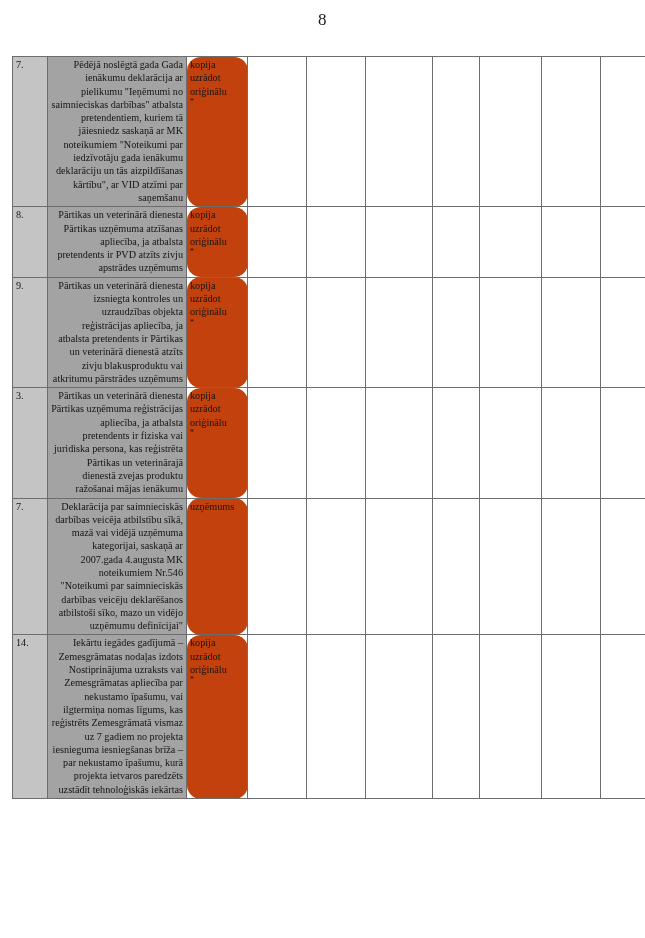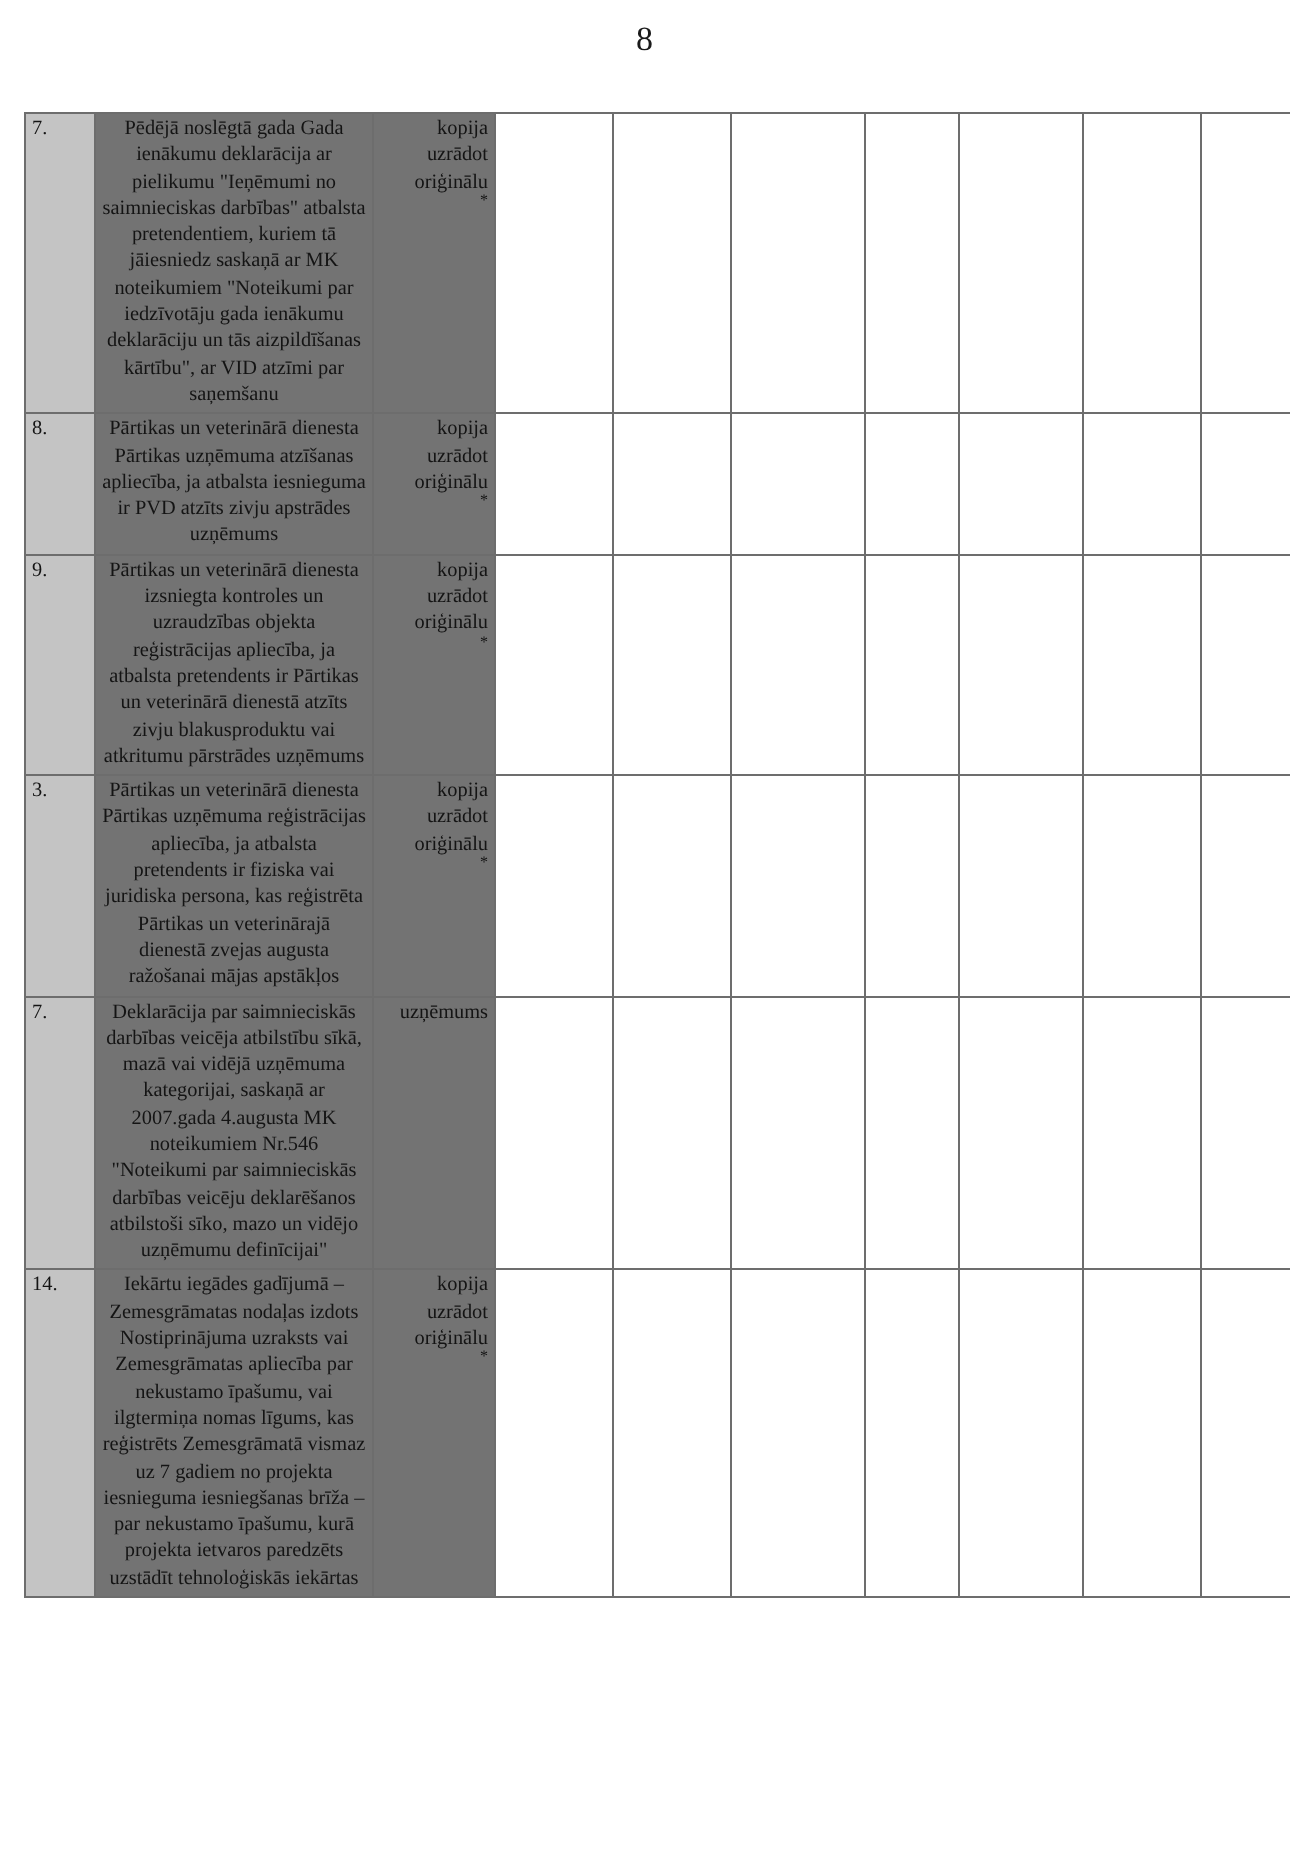--- a/index.html
+++ b/index.html
@@ -56,30 +56,31 @@
 
   
   td.c-num {
     width: 28px;
     background: #c4c4c4;
     text-align: left;
     padding-left: 4px;
   }
   td.c-doc {
     width: 132px;
-    background: #737373;
-    text-align: center;
+    background: #a3a3a3;
+    text-align: right;
     padding-left: 5px;
   }
   td.c-form {
     width: 54px;
-    background: #737373;
-    text-align: right;
+    background: #c2410c;
+    text-align: left;
     padding-left: 2px;
     padding-right: 2px;
+    border-radius: 14px;
   }
 
   
   td.c-chk { background: #ffffff; }
   td.w1 { width: 52px; }
   td.w2 { width: 52px; }
   td.w3 { width: 60px; }
   td.w4 { width: 40px; }
   td.w5 { width: 55px; }
   td.w6 { width: 52px; }
@@ -140,21 +141,21 @@
         <td class="c-chk w6"></td>
         <td class="c-chk w7"></td>
 
       </tr>
 
       <tr>
         <td class="c-num">
           <span>8.</span>
         </td>
         <td class="c-doc">
-          <span class="doc-text">Pārtikas un veterinārā dienesta Pārtikas uzņēmuma atzīšanas apliecība, ja atbalsta iesnieguma ir PVD atzīts zivju apstrādes uzņēmums</span>
+          <span class="doc-text">Pārtikas un veterinārā dienesta Pārtikas uzņēmuma atzīšanas apliecība, ja atbalsta pretendents ir PVD atzīts zivju apstrādes uzņēmums</span>
         </td>
         <td class="c-form">
           <span class="form-text">kopija
 uzrādot
 oriģinālu</span><sup class="star">*</sup>
         </td>
         <td class="c-chk w1"></td>
         <td class="c-chk w2"></td>
         <td class="c-chk w3"></td>
         <td class="c-chk w4"></td>
@@ -184,21 +185,21 @@
         <td class="c-chk w6"></td>
         <td class="c-chk w7"></td>
 
       </tr>
 
       <tr>
         <td class="c-num">
           <span>3.</span>
         </td>
         <td class="c-doc">
-          <span class="doc-text">Pārtikas un veterinārā dienesta Pārtikas uzņēmuma reģistrācijas apliecība, ja atbalsta pretendents ir fiziska vai juridiska persona, kas reģistrēta Pārtikas un veterinārajā dienestā zvejas augusta ražošanai mājas apstākļos</span>
+          <span class="doc-text">Pārtikas un veterinārā dienesta Pārtikas uzņēmuma reģistrācijas apliecība, ja atbalsta pretendents ir fiziska vai juridiska persona, kas reģistrēta Pārtikas un veterinārajā dienestā zvejas produktu ražošanai mājas ienākumu</span>
         </td>
         <td class="c-form">
           <span class="form-text">kopija
 uzrādot
 oriģinālu</span><sup class="star">*</sup>
         </td>
         <td class="c-chk w1"></td>
         <td class="c-chk w2"></td>
         <td class="c-chk w3"></td>
         <td class="c-chk w4"></td>

